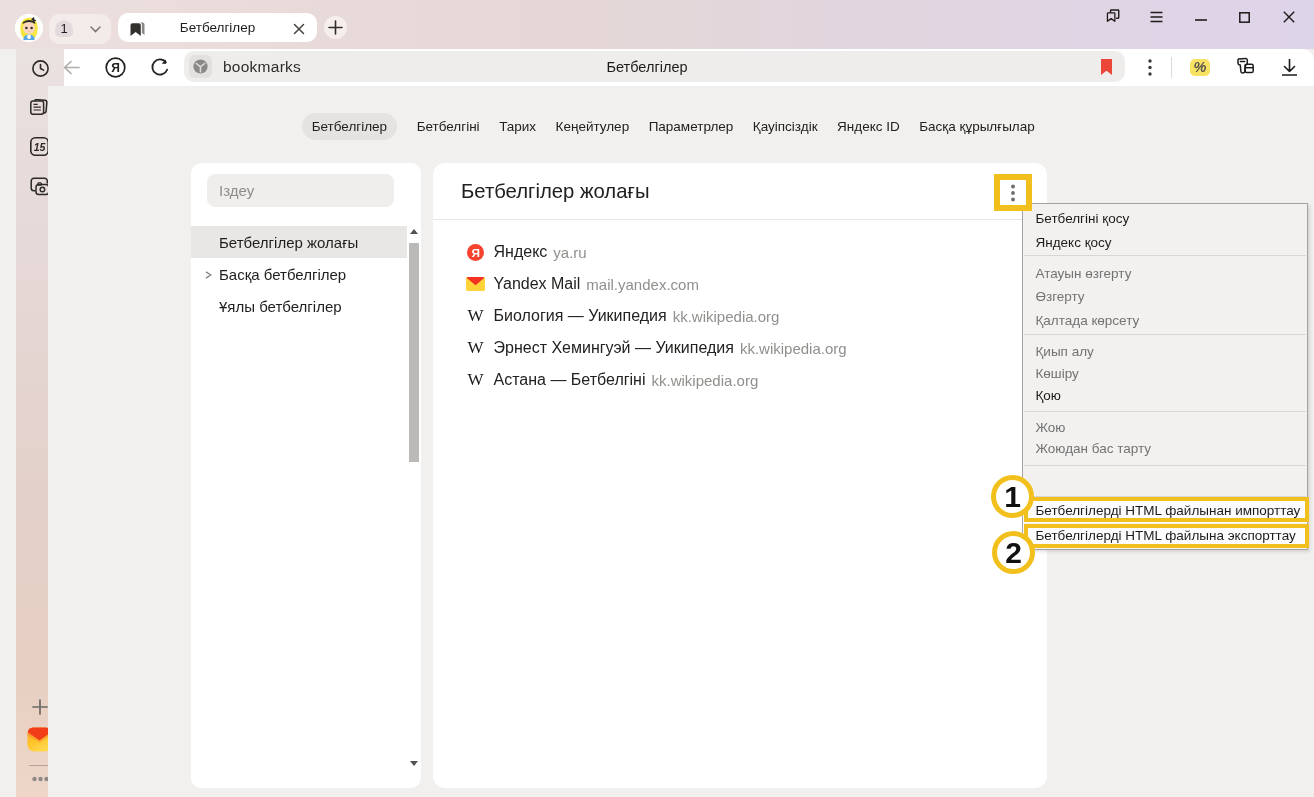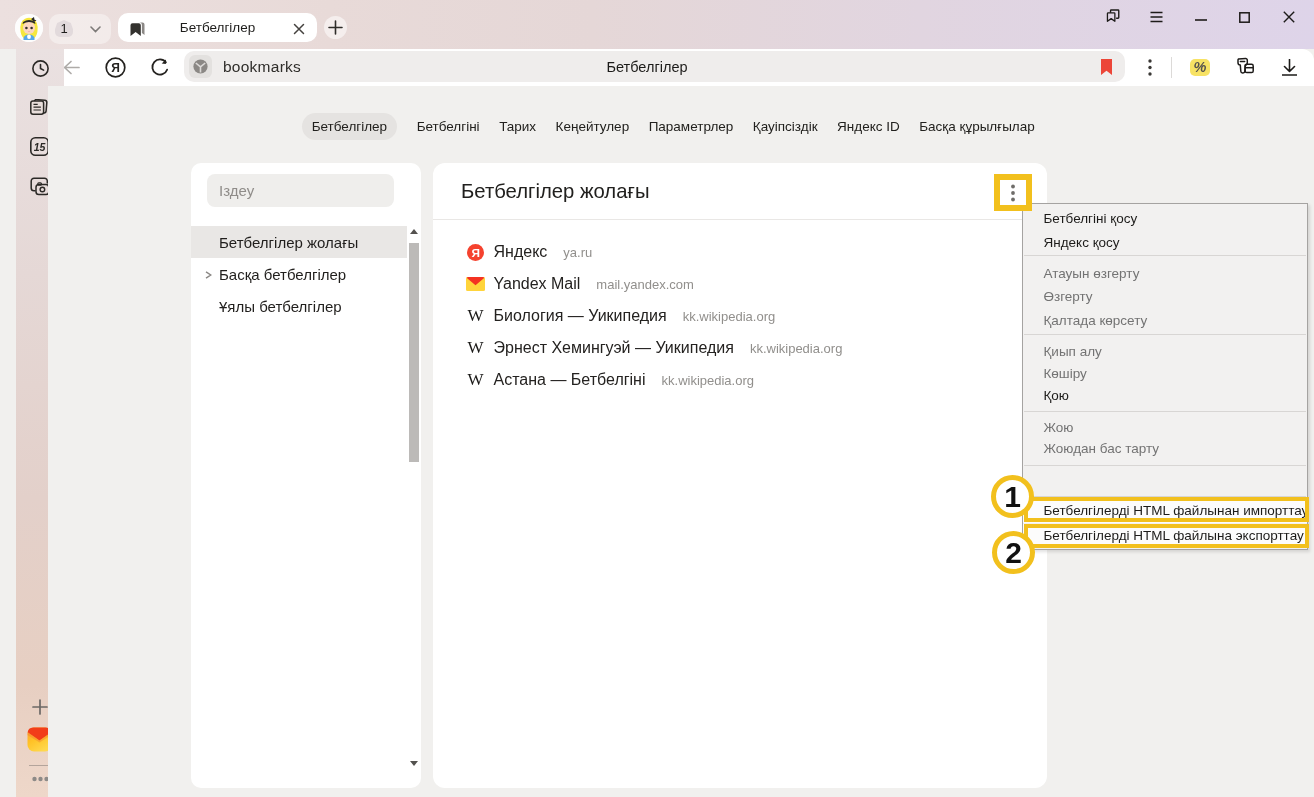--- a/index.html
+++ b/index.html
@@ -56,26 +56,26 @@
 #lsb .down { position:absolute; left:4px; bottom:6px; }
 
 
 #maincard { position:absolute; left:385px; top:77px; width:614px; height:625px; background:#fff; border-radius:12px; }
 #maincard h1 { position:absolute; left:28px; top:16.5px; font-size:20.3px; font-weight:400; color:#21201e; }
 #maincard .hr { position:absolute; left:0; top:55.5px; width:100%; height:1px; background:#e9e7e5; }
 #bmlist { position:absolute; left:0; top:73px; width:100%; }
 #bmlist .brow { height:32px; display:flex; align-items:center; padding-left:33px; }
 #bmlist .ic { width:19px; height:19px; margin-right:8.5px; display:flex; align-items:center; justify-content:center; }
 #bmlist .t { font-size:16px; color:#242220; }
-#bmlist .u { font-size:13px; color:#918f8c; margin-left:16px; }
+#bmlist .u { font-size:15px; color:#918f8c; margin-left:6px; }
 .wiki { font-family:"Liberation Serif",serif; font-size:17px; color:#1a1917; }
 
 
 #menu { position:absolute; left:1021.5px; top:203.4px; width:286px; height:347px; background:#f2f1f0; border:1px solid #a5a3a1; box-shadow:2px 2px 3px rgba(0,0,0,0.12); }
-#menu .mi { position:absolute; left:0; width:100%; height:24px; line-height:24px; padding-left:21px; font-size:13.5px; color:#1d1c1a; white-space:nowrap; }
+#menu .mi { position:absolute; left:0; width:100%; height:24px; line-height:24px; padding-left:13px; font-size:13.5px; color:#1d1c1a; white-space:nowrap; }
 #menu .dis { color:#737373; }
 #menu .msep { position:absolute; left:1px; right:1px; height:1px; background:#d8d6d4; }
 #menu .white { background:#fcfcfc; }
 
 
 .ybox { position:absolute; border:4px solid #f2c01d; background:transparent; }
 .ycirc { position:absolute; width:43px; height:43px; border-radius:50%; background:#fff; border:5px solid #f2c01d; display:flex; align-items:center; justify-content:center; font-size:30px; font-weight:bold; color:#111; font-family:"Liberation Sans",sans-serif; }
 </style>
 </head>
 <body>

